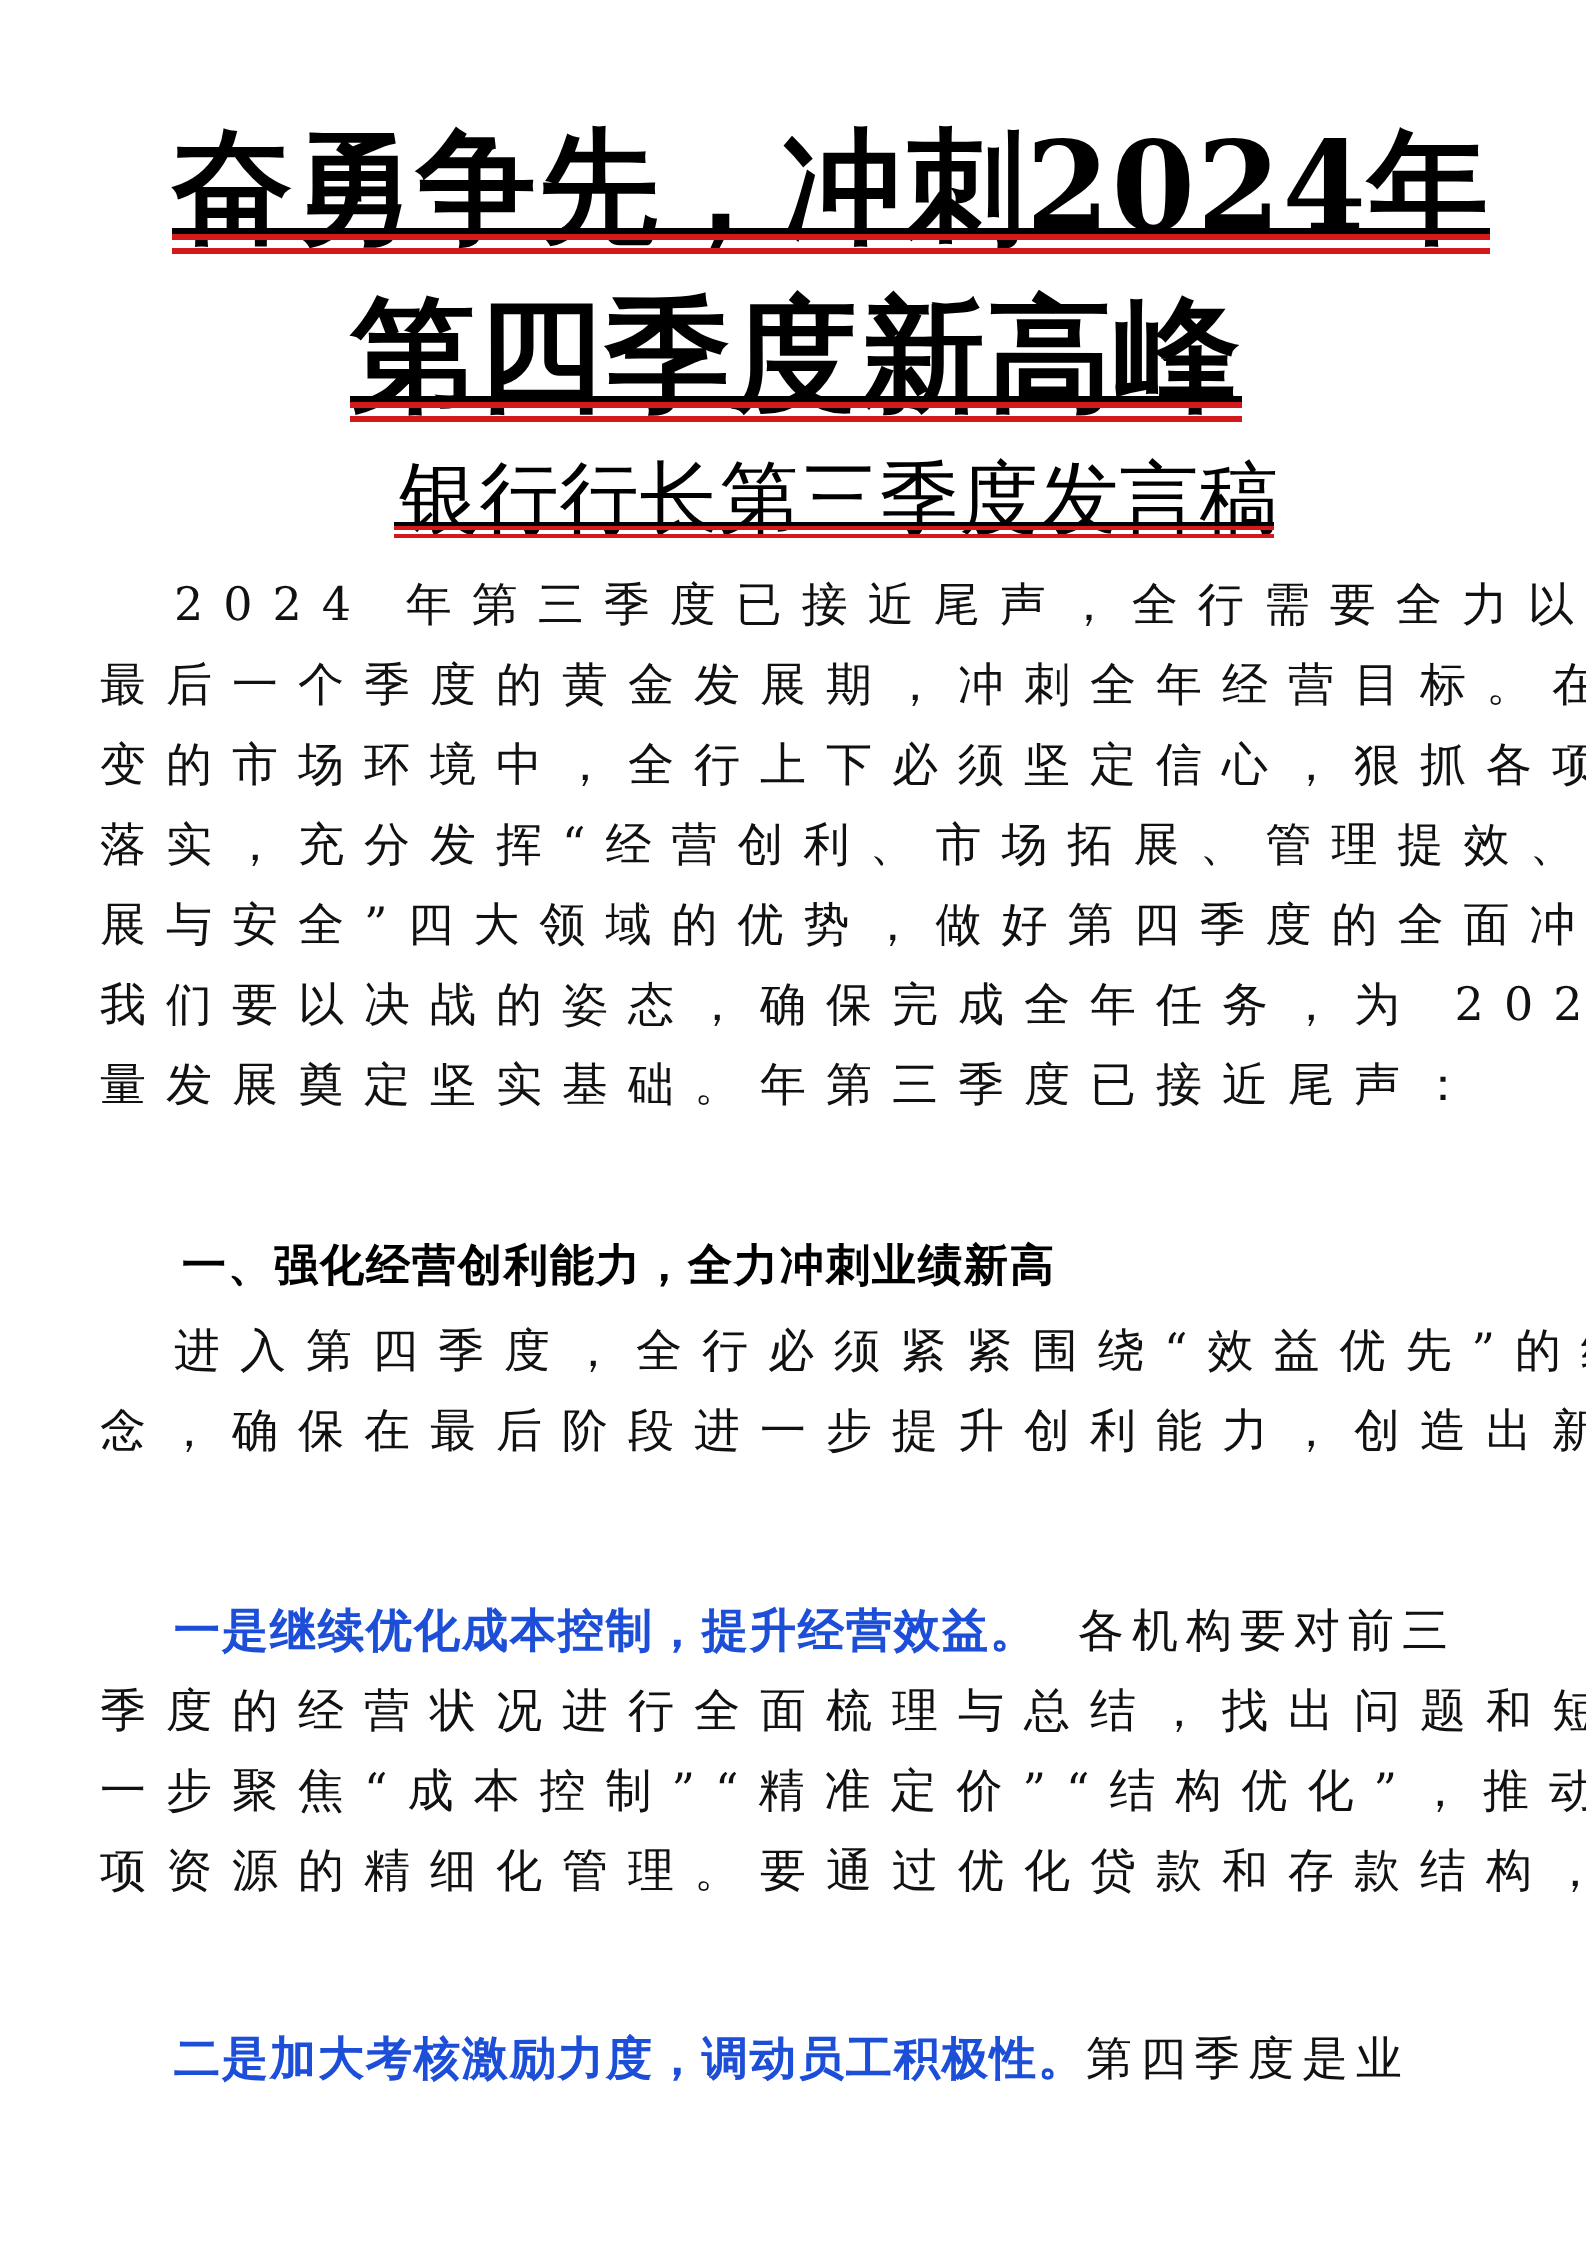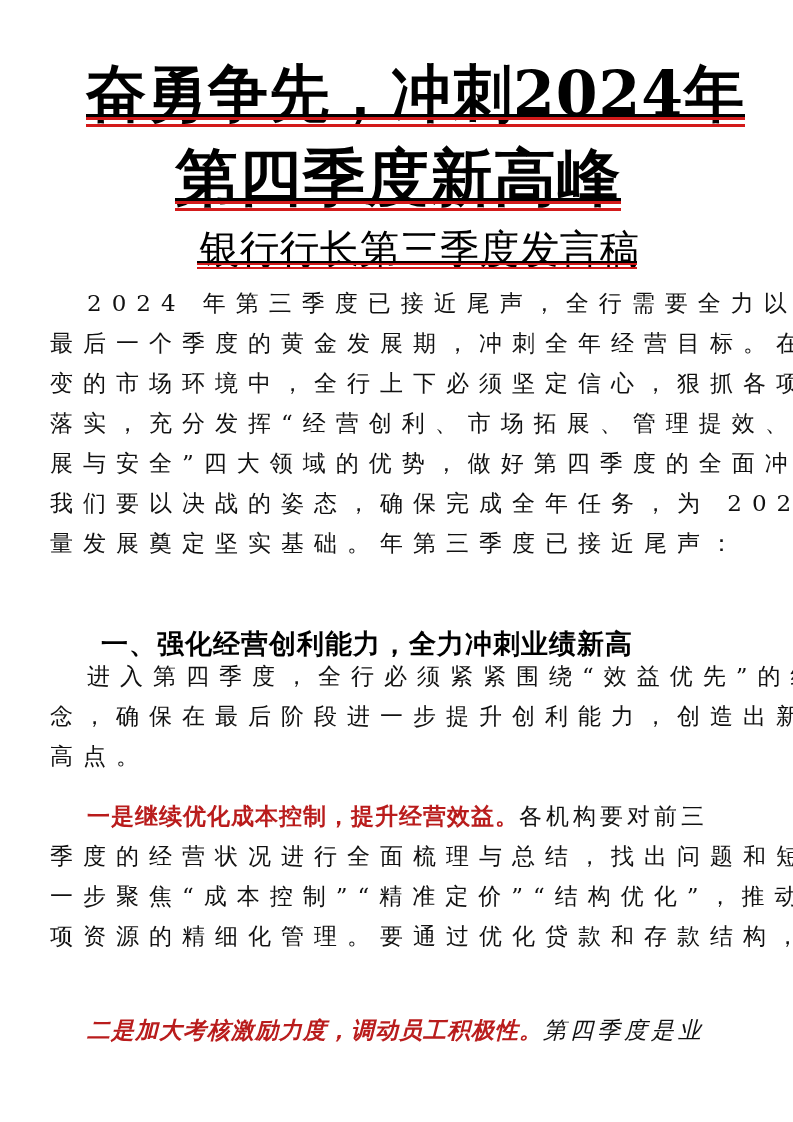--- a/index.html
+++ b/index.html
@@ -23,25 +23,25 @@
     letter-spacing: 0.5px;
   }
 
   .body-text {
     position: absolute; left: 50px; width: 695px;
     font-family: "DejaVu Serif", serif; font-size: 23px;
     line-height: 40px; letter-spacing: 10px; color: #111;
     text-align: justify;
   }
   .heading {
-    margin: 14px; text-indent: 37px;
+    margin: 4px; text-indent: 37px;
     font-family: "DejaVu Sans", sans-serif; font-weight: bold;
-    font-size: 27px; letter-spacing: 1px; line-height: 42px; color: #000;
+    font-size: 22px; letter-spacing: 1px; line-height: 42px; color: #000;
   }
-  .lead { font-family: "DejaVu Sans", sans-serif; font-weight: bold; letter-spacing: 1px; color: #b91c1c; }
+  .lead { font-family: "DejaVu Sans", sans-serif; font-weight: bold; letter-spacing: 1px; color: #1d4ed8; }
   .line { display: block; white-space: nowrap; text-align-last: justify; text-align: justify; }
   .line.last { text-align-last: left; }
 </style>
 </head>
 <body>
 
 <div class="page">
 
   <div class="title-line t1" style="transform: scaleX(0.968317);">奋勇争先，冲刺2024年</div>
   <div class="ul-black" style="left:86px; top:114px; width:659px;"></div>
@@ -68,27 +68,26 @@
     <span class="line last">量发展奠定坚实基础。年第三季度已接近尾声：</span>
   </div>
 
   <div class="body-text" style="top:609px;">
     <div class="heading">一、强化经营创利能力，全力冲刺业绩新高</div>
   </div>
 
   <div class="body-text" style="top:656px;">
     <span class="line" style="padding-left:37px;">进入第四季度，全行必须紧紧围绕“效益优先”的经营理</span>
     <span class="line">念，确保在最后阶段进一步提升创利能力，创造出新的业绩</span>
-    <span class="line last">高点。</span>
   </div>
 
   <div class="body-text" style="top:796px;">
-    <span class="line last" style="padding-left:37px; letter-spacing:0;"><span class="lead">一是继续优化成本控制，提升经营效益。</span><span style="letter-spacing:4px;">各机构要对前三</span></span>
+    <span class="line last" style="padding-left:37px; letter-spacing:0;"><span class="lead">一是继续优化成本控制，提升经营效益。</span><span style="letter-spacing:4px;margin-left:20px;">各机构要对前三</span></span>
     <span class="line">季度的经营状况进行全面梳理与总结，找出问题和短板，进</span>
     <span class="line">一步聚焦“成本控制”“精准定价”“结构优化”，推动各</span>
     <span class="line">项资源的精细化管理。要通过优化贷款和存款结构，提升利</span>
   </div>
 
-  <div class="body-text" style="top:1010px;font-style:italic;">
+  <div class="body-text" style="top:1010px;">
     <span class="line last" style="padding-left:37px; letter-spacing:0;"><span class="lead">二是加大考核激励力度，调动员工积极性。</span><span style="letter-spacing:4px;">第四季度是业</span></span>
   </div>
 
 </div>
 
 </body></html>

